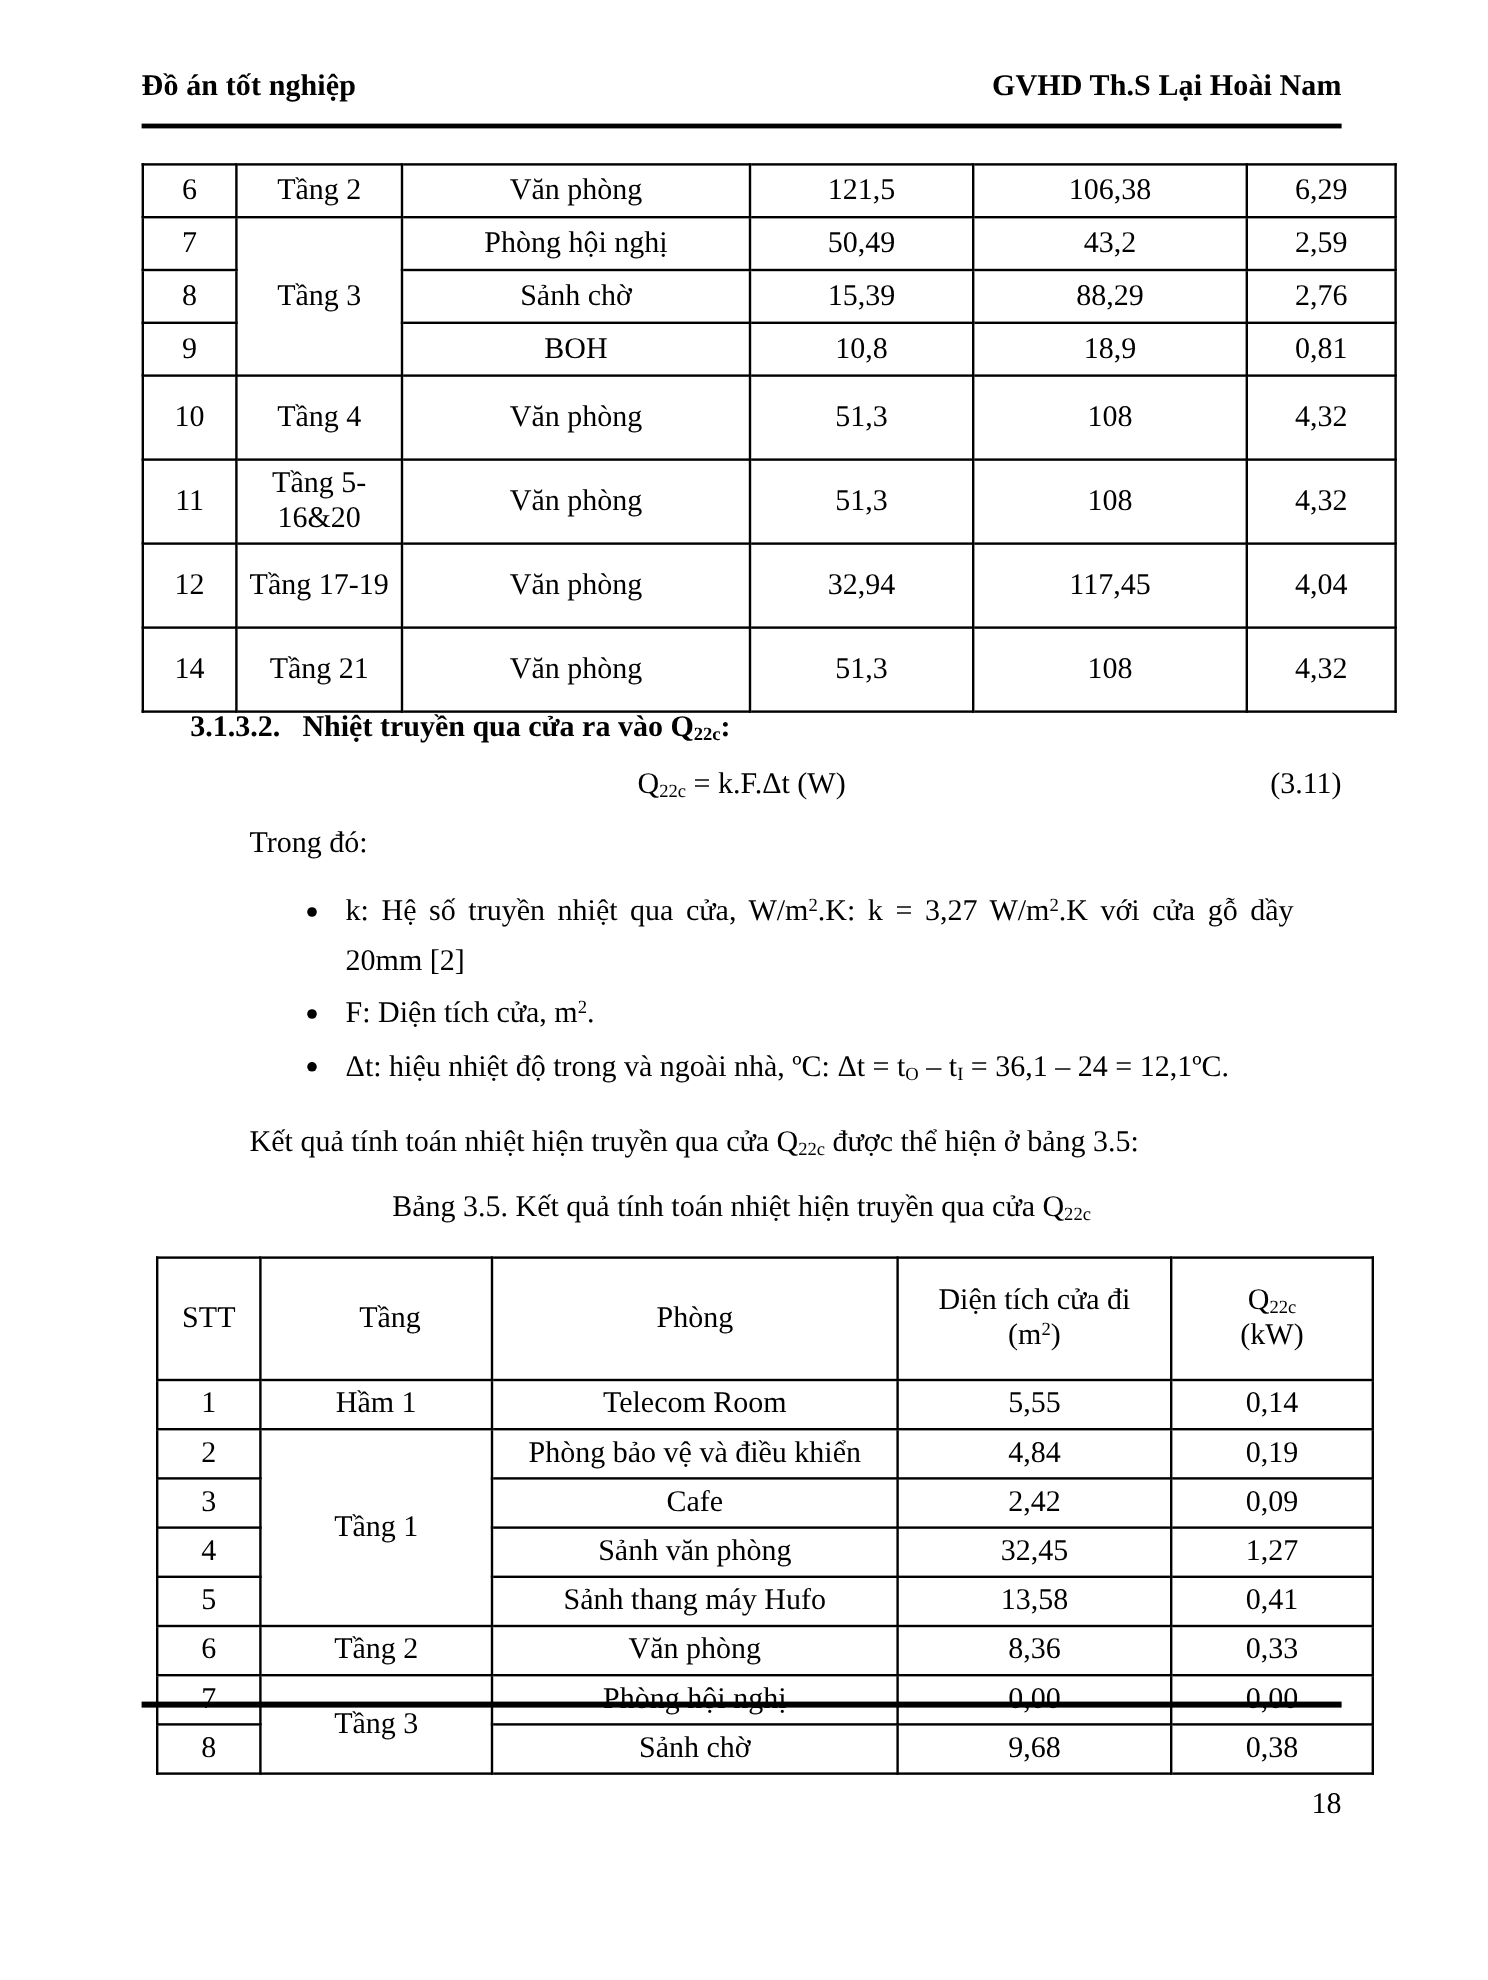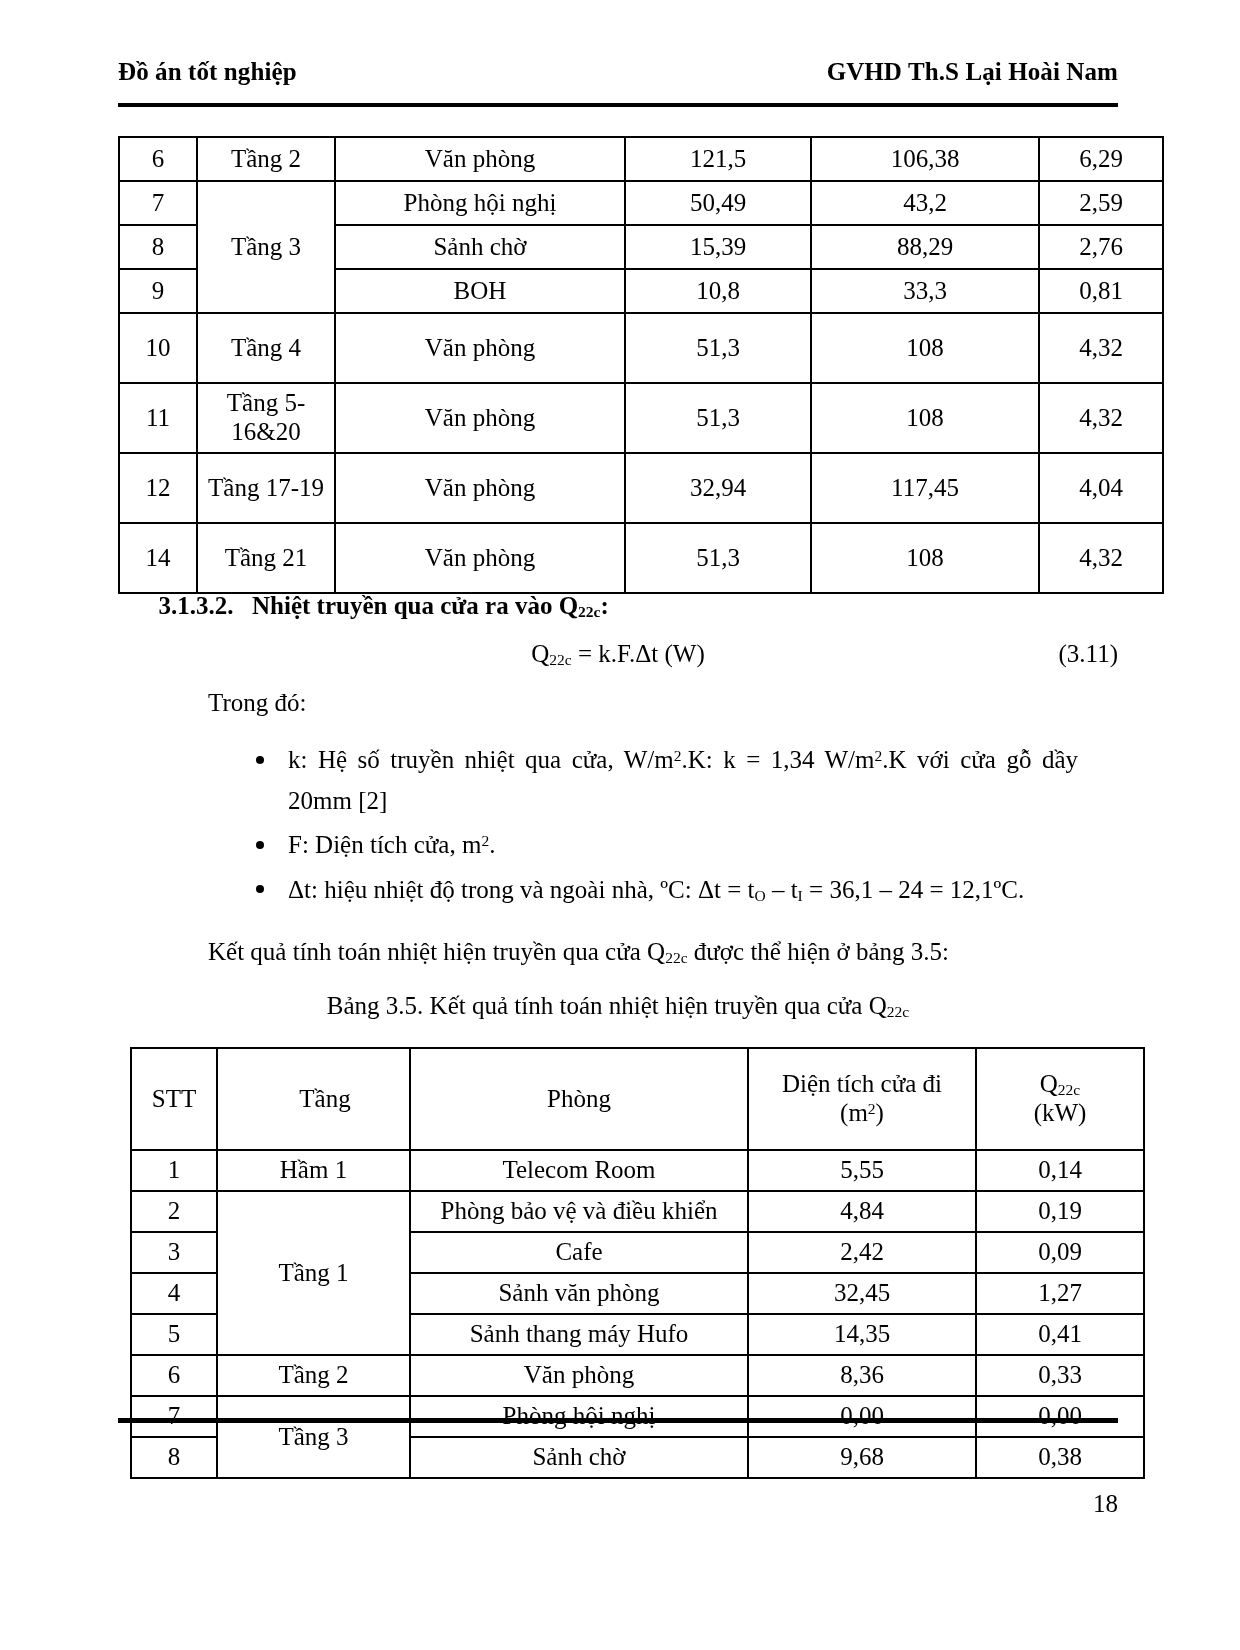--- a/index.html
+++ b/index.html
@@ -209,21 +209,21 @@
         <td class="c-stt">8</td>
         <td class="c-room">Sảnh chờ</td>
         <td class="c-v1">15,39</td>
         <td class="c-v2">88,29</td>
         <td class="c-v3">2,76</td>
       </tr>
       <tr>
         <td class="c-stt">9</td>
         <td class="c-room">BOH</td>
         <td class="c-v1">10,8</td>
-        <td class="c-v2">33,3</td>
+        <td class="c-v2">18,9</td>
         <td class="c-v3">0,81</td>
       </tr>
       <tr class="tall">
         <td class="c-stt">10</td>
         <td class="c-floor">Tầng 4</td>
         <td class="c-room">Văn phòng</td>
         <td class="c-v1">51,3</td>
         <td class="c-v2">108</td>
         <td class="c-v3">4,32</td>
       </tr>
@@ -261,21 +261,21 @@
   <div class="formula-row">
     <span class="formula-center"><span>Q</span><sub>22c</sub><span> = k.F.Δt (W)</span></span>
     <span class="formula-number">(3.11)</span>
   </div>
 
   <div class="para p-trongdo">Trong đó:</div>
 
   <div class="bullets">
     <div class="bullet">
       <span class="dot"></span>
-      <span><span>k: Hệ số truyền nhiệt qua cửa, W/m</span><sup>2</sup><span>.K: k = 1,34 W/m</span><sup>2</sup><span>.K với cửa gỗ dầy 20mm [2]</span></span>
+      <span><span>k: Hệ số truyền nhiệt qua cửa, W/m</span><sup>2</sup><span>.K: k = 3,27 W/m</span><sup>2</sup><span>.K với cửa gỗ dầy 20mm [2]</span></span>
     </div>
     <div class="bullet">
       <span class="dot"></span>
       <span><span>F: Diện tích cửa, m</span><sup>2</sup><span>.</span></span>
     </div>
     <div class="bullet">
       <span class="dot"></span>
       <span><span>Δt: hiệu nhiệt độ trong và ngoài nhà, ºC: Δt = t</span><sub>O</sub><span> – t</span><sub>I</sub><span> = 36,1 – 24 = 12,1ºC.</span></span>
     </div>
   </div>
@@ -323,21 +323,21 @@
       </tr>
       <tr>
         <td>4</td>
         <td>Sảnh văn phòng</td>
         <td>32,45</td>
         <td>1,27</td>
       </tr>
       <tr>
         <td>5</td>
         <td>Sảnh thang máy Hufo</td>
-        <td>14,35</td>
+        <td>13,58</td>
         <td>0,41</td>
       </tr>
       <tr>
         <td>6</td>
         <td>Tầng 2</td>
         <td>Văn phòng</td>
         <td>8,36</td>
         <td>0,33</td>
       </tr>
       <tr>

